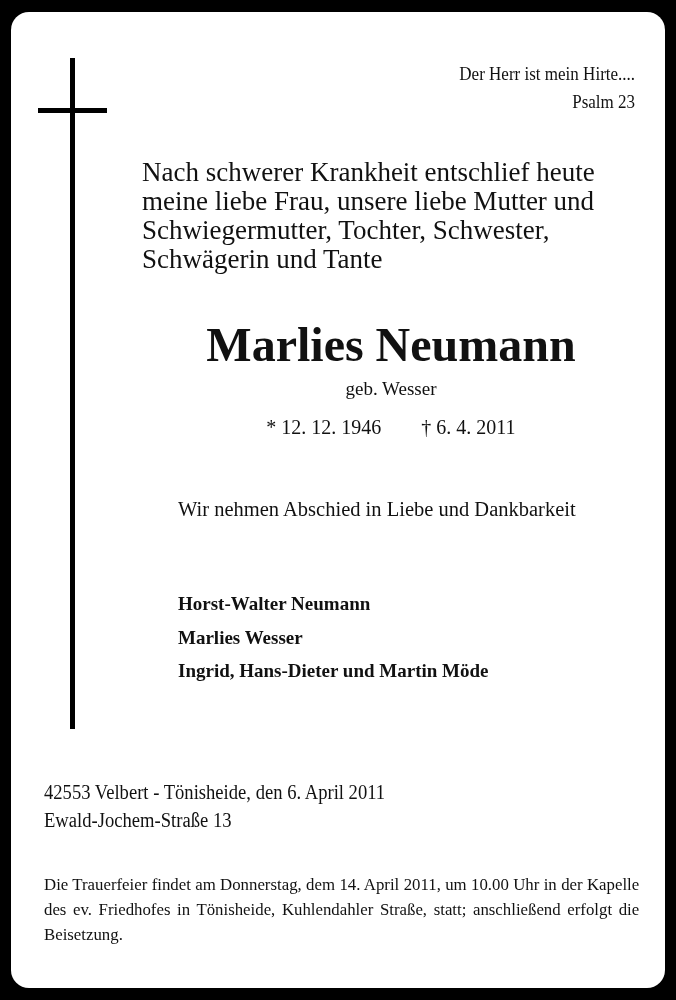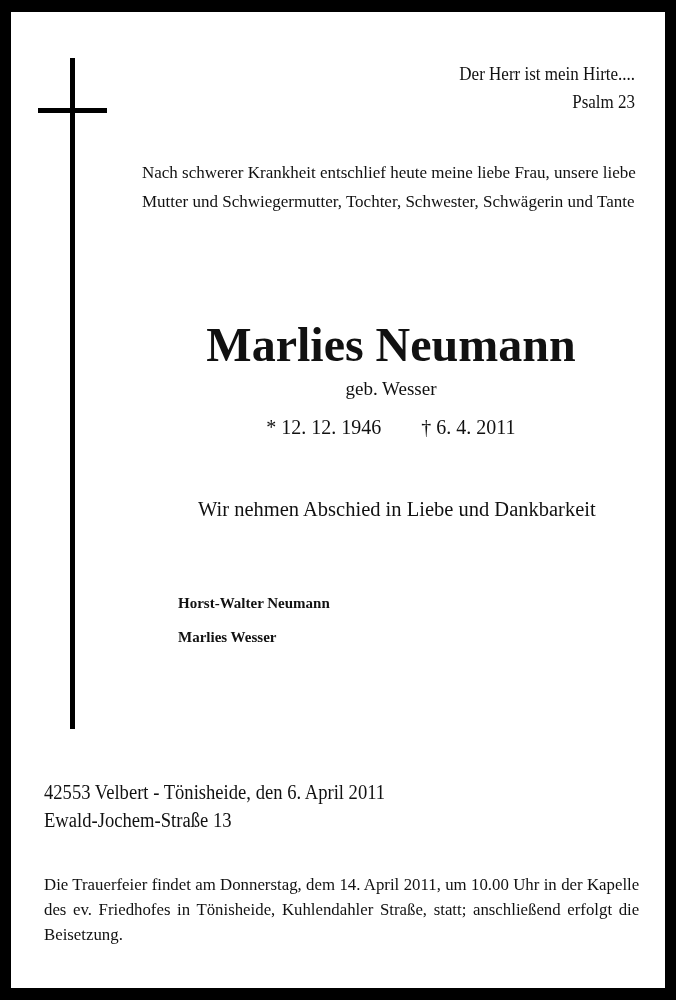--- a/index.html
+++ b/index.html
@@ -9,33 +9,34 @@
       position: relative;
       overflow: hidden;
       font-family: "Liberation Serif", "DejaVu Serif", serif;
       color: #111;
     }
     .page {
       position: absolute;
       left: 11px; top: 12px;
       width: 654px; height: 976px;
       background: #fff;
+      border-radius: 18px;
     }
     .abs { position: absolute; }
     .cross-v { left: 59px; top: 46px; width: 5px; height: 671px; background: #000; }
     .cross-h { left: 27px; top: 96px; width: 69px; height: 5px; background: #000; }
     .motto {
       right: 30px; top: 48px;
       text-align: right;
       font-size: 18.5px; line-height: 28px;
       transform: scaleX(0.92); transform-origin: right top;
     }
     .intro {
       left: 131px; top: 146px;
-      font-size: 17px; line-height: 29px;
+      font-size: 27px; line-height: 29px;
       width: 500px;
     }
     .name {
       left: 0; width: 760px; top: 305px;
       text-align: center;
       font-size: 48px; font-weight: bold; line-height: 56px;
     }
     .maiden {
       left: 0; width: 760px; top: 364px;
       text-align: center;
@@ -44,25 +45,24 @@
     .dates {
       left: 0; width: 760px; top: 400px;
       text-align: center;
       font-size: 20px; line-height: 30px;
       white-space: pre;
     }
     .farewell {
       left: 167px; top: 484px;
       font-size: 20.5px; line-height: 26px;
       width: 400px;
-      margin-left: 20px;
     }
     .mourners {
       left: 167px; top: 575px;
-      font-size: 15px; font-weight: bold; line-height: 33.5px;
+      font-size: 19px; font-weight: bold; line-height: 33.5px;
     }
     .mourners div { white-space: nowrap; }
     .address {
       left: 33px; top: 766px;
       font-size: 20px; line-height: 28px;
       transform: scaleX(0.93); transform-origin: left top;
       white-space: nowrap;
     }
     .service {
       left: 33px; top: 860px;
@@ -90,20 +90,21 @@
 
   <div class="abs name">Marlies Neumann</div>
   <div class="abs maiden">geb. Wesser</div>
   <div class="abs dates"><span>* 12. 12. 1946</span>        <span>† 6. 4. 2011</span></div>
 
   <div class="abs farewell">Wir nehmen Abschied in Liebe und Dankbarkeit</div>
 
   <div class="abs mourners">
     <div>Horst-Walter Neumann</div>
     <div>Marlies Wesser</div>
+    <div>Ingrid, Hans-Dieter und Martin Möde</div>
   </div>
 
   <div class="abs address">
     <div>42553 Velbert - Tönisheide, den 6. April 2011</div>
     <div>Ewald-Jochem-Straße 13</div>
   </div>
 
   <div class="abs service">Die Trauerfeier findet am Donnerstag, dem 14. April 2011, um 10.00 Uhr in der Kapelle des ev. Friedhofes in Tönisheide, Kuhlendahler Straße, statt; anschließend erfolgt die Beisetzung.</div>
 
 </div>

